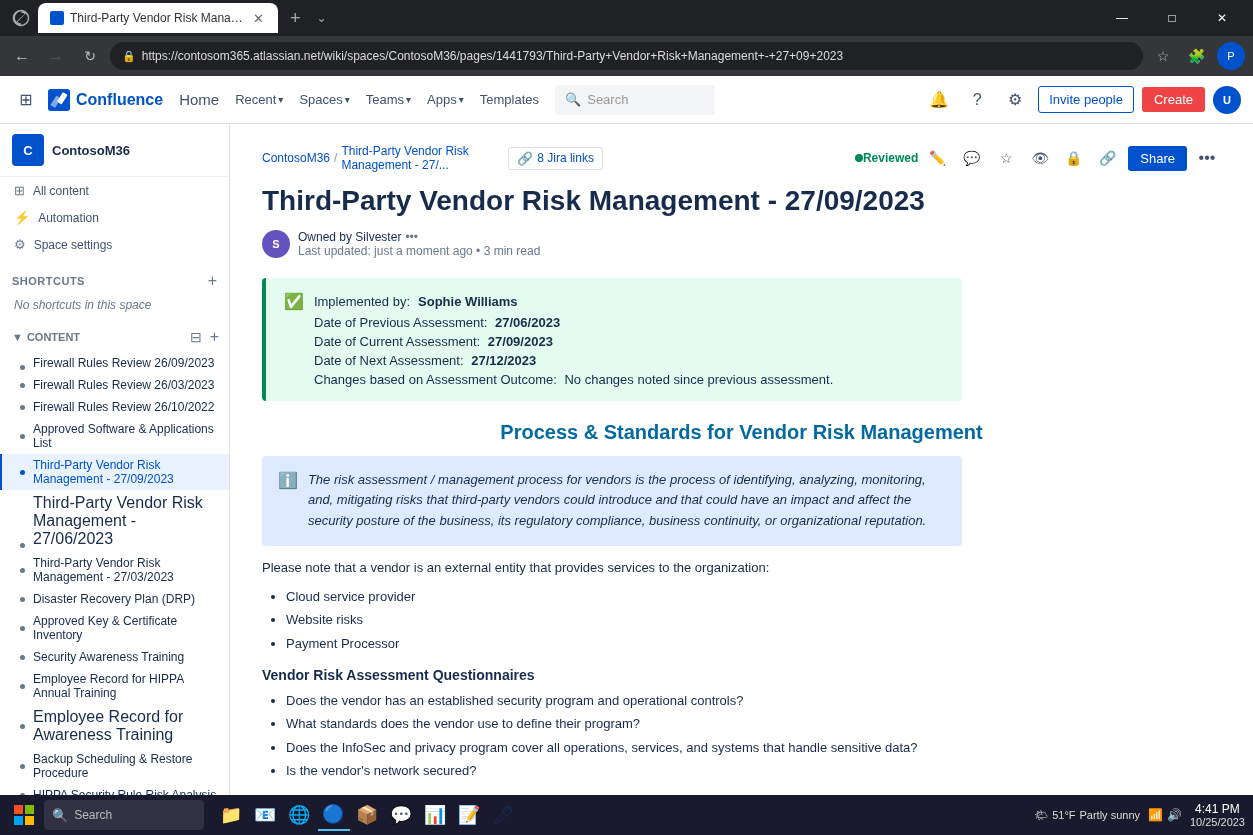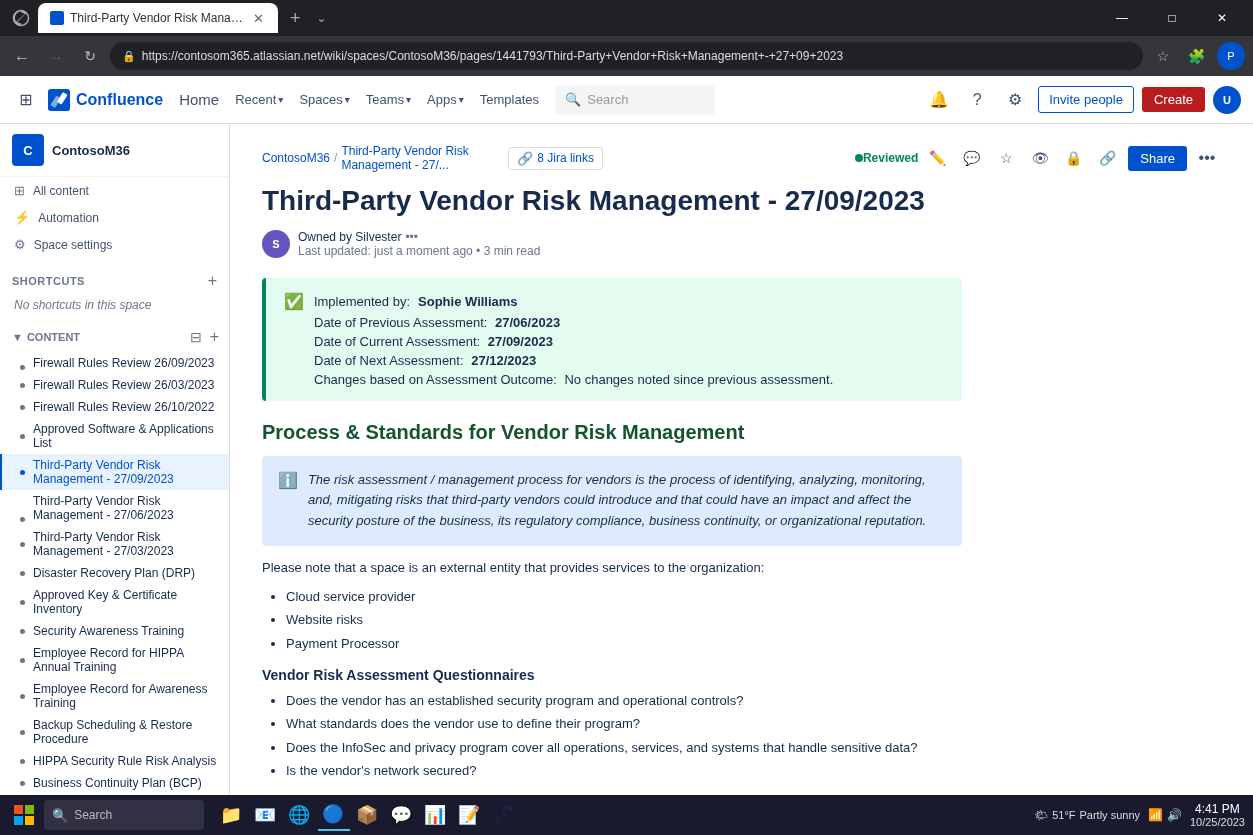--- a/index.html
+++ b/index.html
@@ -68,21 +68,21 @@
     </div>
     <div style="background:#f4f5f7; border-radius:3px; height:30px; display:flex; align-items:center; padding:0 10px; gap:6px; color:#999; font-size:13px; cursor:pointer; min-width:160px;">
       <span style="font-size:13px;">🔍</span>
       <span>Search</span>
     </div>
     <div style="flex:1;"></div>
     <div style="width:30px; height:30px; border-radius:50%; display:flex; align-items:center; justify-content:center; color:#42526e; cursor:pointer; font-size:16px;">🔔</div>
     <div style="width:30px; height:30px; border-radius:50%; display:flex; align-items:center; justify-content:center; color:#42526e; cursor:pointer; font-size:16px;">?</div>
     <div style="width:30px; height:30px; border-radius:50%; display:flex; align-items:center; justify-content:center; color:#42526e; cursor:pointer; font-size:16px;">⚙</div>
     <div style="background:#fff; border:1px solid #0052cc; color:#0052cc; padding:5px 10px; border-radius:3px; cursor:pointer; font-size:13px; font-weight:500;">Invite people</div>
-    <div style="background:#b91c1c; color:#fff; padding:5px 12px; border-radius:3px; cursor:pointer; font-size:13px; font-weight:500;">Create</div>
+    <div style="background:#ef4444; color:#fff; padding:5px 12px; border-radius:3px; cursor:pointer; font-size:13px; font-weight:500;">Create</div>
     <div style="width:28px; height:28px; border-radius:50%; background:#0052cc; display:flex; align-items:center; justify-content:center; color:#fff; font-size:11px; font-weight:700; cursor:pointer;">U</div>
   </div>
 
   <div style="display:flex; flex:1; overflow:hidden;">
 
     <div style="width:230px; background:#fff; border-right:1px solid #ddd; overflow-y:auto; flex-shrink:0;">
 
       <div style="display:flex; align-items:center; gap:8px; padding:10px 12px; border-bottom:1px solid #f0f0f0;">
         <div style="width:32px; height:32px; background:#0052cc; border-radius:4px; display:flex; align-items:center; justify-content:center; color:#fff; font-size:13px; font-weight:700; flex-shrink:0;">C</div>
         <span style="font-size:13px; font-weight:600; color:#172b4d;">ContosoM36</span>
@@ -130,21 +130,21 @@
           <span>Firewall Rules Review 26/10/2022</span>
         </div>
         <div style="display:flex; align-items:center; padding:4px 12px 4px 18px; color:#172b4d; font-size:12px; cursor:pointer; border-left:2px solid transparent;">
           <span style="width:5px; height:5px; border-radius:50%; background:#6b778c; margin-right:8px; flex-shrink:0; display:inline-block;"></span>
           <span>Approved Software &amp; Applications List</span>
         </div>
         <div style="display:flex; align-items:center; padding:4px 12px 4px 18px; color:#0052cc; font-size:12px; cursor:pointer; border-left:2px solid #0052cc; background:#e9f2ff; font-weight:500;">
           <span style="width:5px; height:5px; border-radius:50%; background:#0052cc; margin-right:8px; flex-shrink:0; display:inline-block;"></span>
           <span>Third-Party Vendor Risk Management - 27/09/2023</span>
         </div>
-        <div style="display:flex; align-items:flex-end; padding:4px 12px 4px 18px; color:#172b4d; font-size:12px; cursor:pointer; border-left:2px solid transparent;">
+        <div style="display:flex; align-items:flex-end; padding:4px 12px 4px 18px; color:#172b4d; font-size:16px; cursor:pointer; border-left:2px solid transparent;">
           <span style="width:5px; height:5px; border-radius:50%; background:#6b778c; margin-right:8px; flex-shrink:0; display:inline-block;"></span>
           <span>Third-Party Vendor Risk Management - 27/06/2023</span>
         </div>
         <div style="display:flex; align-items:center; padding:4px 12px 4px 18px; color:#172b4d; font-size:12px; cursor:pointer; border-left:2px solid transparent;">
           <span style="width:5px; height:5px; border-radius:50%; background:#6b778c; margin-right:8px; flex-shrink:0; display:inline-block;"></span>
           <span>Third-Party Vendor Risk Management - 27/03/2023</span>
         </div>
         <div style="display:flex; align-items:center; padding:4px 12px 4px 18px; color:#172b4d; font-size:12px; cursor:pointer; border-left:2px solid transparent;">
           <span style="width:5px; height:5px; border-radius:50%; background:#6b778c; margin-right:8px; flex-shrink:0; display:inline-block;"></span>
           <span>Disaster Recovery Plan (DRP)</span>
@@ -154,21 +154,21 @@
           <span>Approved Key &amp; Certificate Inventory</span>
         </div>
         <div style="display:flex; align-items:center; padding:4px 12px 4px 18px; color:#172b4d; font-size:12px; cursor:pointer; border-left:2px solid transparent;">
           <span style="width:5px; height:5px; border-radius:50%; background:#6b778c; margin-right:8px; flex-shrink:0; display:inline-block;"></span>
           <span>Security Awareness Training</span>
         </div>
         <div style="display:flex; align-items:center; padding:4px 12px 4px 18px; color:#172b4d; font-size:12px; cursor:pointer; border-left:2px solid transparent;">
           <span style="width:5px; height:5px; border-radius:50%; background:#6b778c; margin-right:8px; flex-shrink:0; display:inline-block;"></span>
           <span>Employee Record for HIPPA Annual Training</span>
         </div>
-        <div style="display:flex; align-items:center; padding:4px 12px 4px 18px; color:#172b4d; font-size:12px; cursor:pointer; border-left:2px solid transparent;">
+        <div style="display:flex; align-items:center; padding:4px 12px 4px 18px; color:#172b4d; font-size:16px; cursor:pointer; border-left:2px solid transparent;">
           <span style="width:5px; height:5px; border-radius:50%; background:#6b778c; margin-right:8px; flex-shrink:0; display:inline-block;"></span>
           <span>Employee Record for Awareness Training</span>
         </div>
         <div style="display:flex; align-items:center; padding:4px 12px 4px 18px; color:#172b4d; font-size:12px; cursor:pointer; border-left:2px solid transparent;">
           <span style="width:5px; height:5px; border-radius:50%; background:#6b778c; margin-right:8px; flex-shrink:0; display:inline-block;"></span>
           <span>Backup Scheduling &amp; Restore Procedure</span>
         </div>
         <div style="display:flex; align-items:center; padding:4px 12px 4px 18px; color:#172b4d; font-size:12px; cursor:pointer; border-left:2px solid transparent;">
           <span style="width:5px; height:5px; border-radius:50%; background:#6b778c; margin-right:8px; flex-shrink:0; display:inline-block;"></span>
           <span>HIPPA Security Rule Risk Analysis</span>
@@ -239,28 +239,28 @@
         <div style="margin-bottom:4px; font-size:13px; color:#172b4d; padding-left:30px;">
           <span>Date of Next Assessment:</span>
           <strong style="margin-left:4px;">27/12/2023</strong>
         </div>
         <div style="font-size:13px; color:#172b4d; padding-left:30px;">
           <span>Changes based on Assessment Outcome:</span>
           <span style="margin-left:4px;">No changes noted since previous assessment.</span>
         </div>
       </div>
 
-      <h2 style="font-size:20px; font-weight:700; color:#14532d; margin-bottom:12px;">Process &amp; Standards for Vendor Risk Management</h2>
+      <h2 style="font-size:20px; font-weight:700; color:#0369a1; margin-bottom:12px;text-align:center;">Process &amp; Standards for Vendor Risk Management</h2>
 
       <div style="background:#deebff; border-radius:4px; padding:14px 16px; margin-bottom:12px; display:flex; gap:10px; max-width:700px;">
         <span style="font-size:16px; flex-shrink:0; color:#0052cc; margin-top:1px;">ℹ️</span>
         <span style="font-size:13px; color:#172b4d; line-height:1.6; font-style:italic;">The risk assessment / management process for vendors is the process of identifying, analyzing, monitoring, and, mitigating risks that third-party vendors could introduce and that could have an impact and affect the security posture of the business, its regulatory compliance, business continuity, or organizational reputation.</span>
       </div>
 
-      <p style="font-size:13px; color:#172b4d; margin-bottom:6px; line-height:1.6;">Please note that a space is an external entity that provides services to the organization:</p>
+      <p style="font-size:13px; color:#172b4d; margin-bottom:6px; line-height:1.6;">Please note that a vendor is an external entity that provides services to the organization:</p>
       <ul style="margin:0 0 12px 24px;">
         <li style="font-size:13px; color:#172b4d; line-height:1.8;">Cloud service provider</li>
         <li style="font-size:13px; color:#172b4d; line-height:1.8;">Website risks</li>
         <li style="font-size:13px; color:#172b4d; line-height:1.8;">Payment Processor</li>
       </ul>
 
       <p style="font-size:14px; font-weight:700; color:#172b4d; margin-bottom:6px;">Vendor Risk Assessment Questionnaires</p>
       <ul style="margin:0 0 12px 24px;">
         <li style="font-size:13px; color:#172b4d; line-height:1.8;">Does the vendor has an established security program and operational controls?</li>
         <li style="font-size:13px; color:#172b4d; line-height:1.8;">What standards does the vendor use to define their program?</li>

